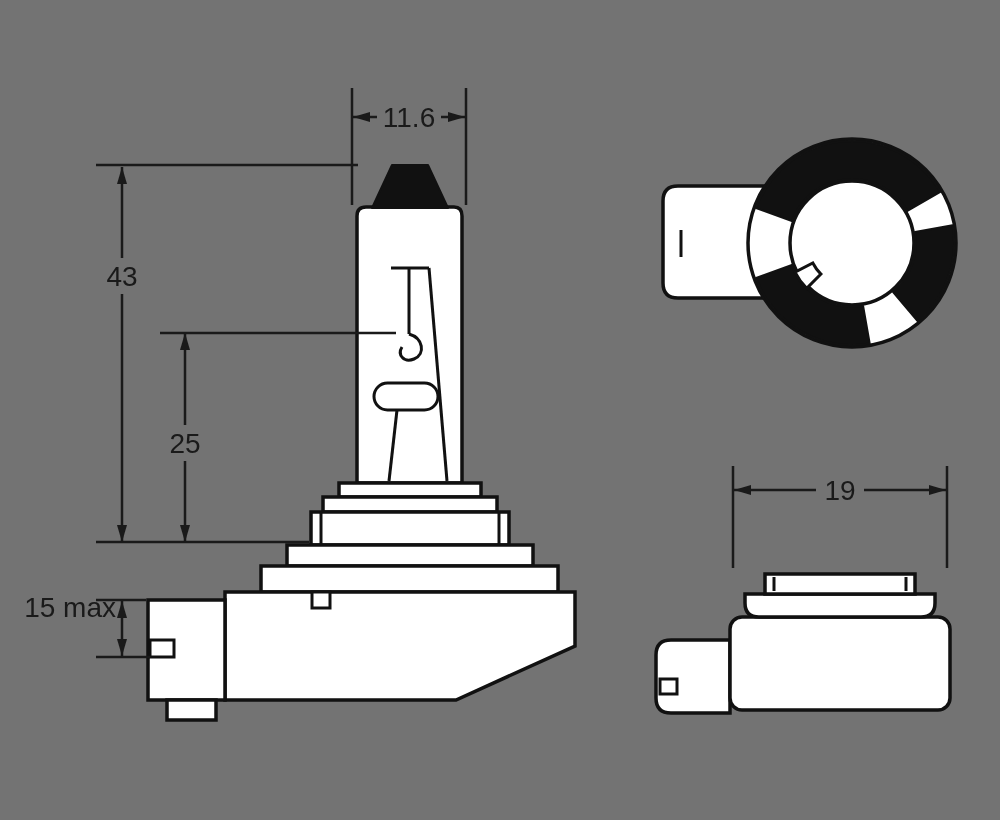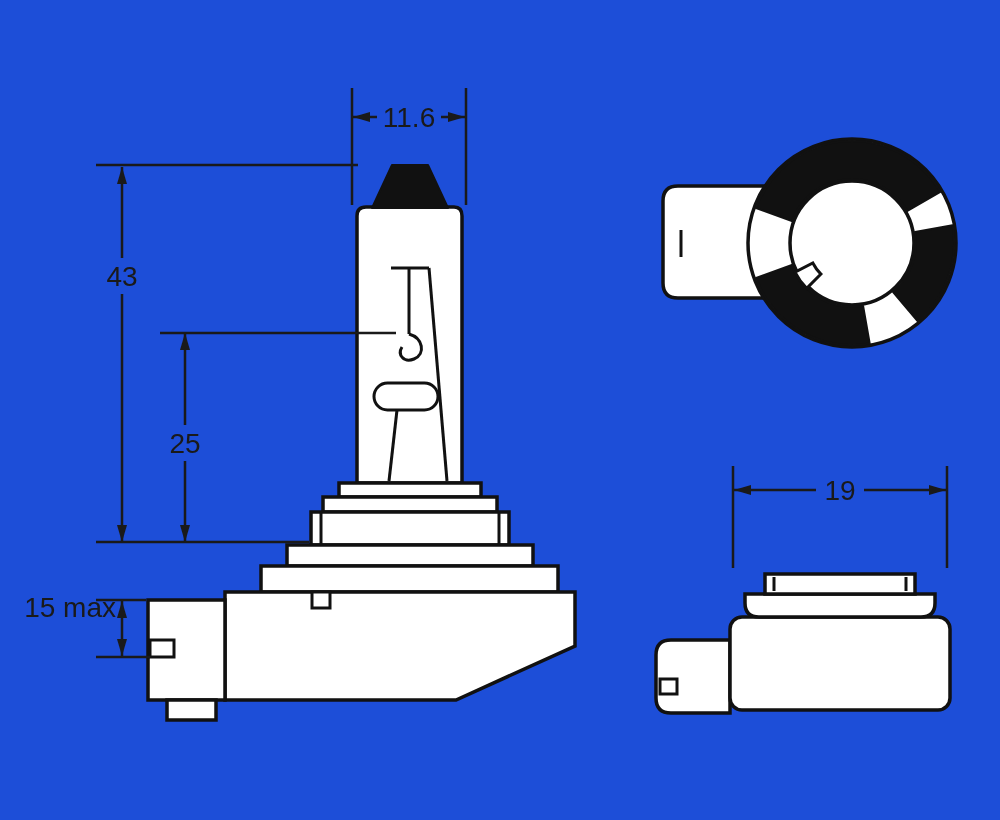--- a/index.html
+++ b/index.html
@@ -7,21 +7,21 @@
     padding: 0;
     background: #ffffff;
     width: 1000px;
     height: 820px;
     font-family: "Liberation Sans", sans-serif;
   }
   .canvas {
     position: relative;
     width: 1000px;
     height: 820px;
-    background: #1d4ed8;
+    background: #737373;
     overflow: hidden;
   }
   svg { display: block; }
   .outline {
     fill: #ffffff;
     stroke: #111111;
     stroke-width: 3.5;
     stroke-linejoin: miter;
   }
   .thin { stroke-width: 3; }

